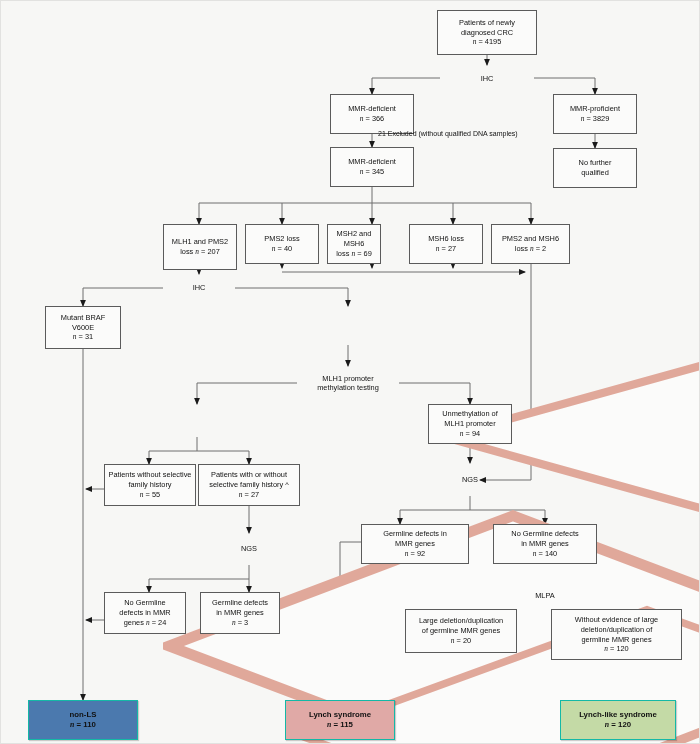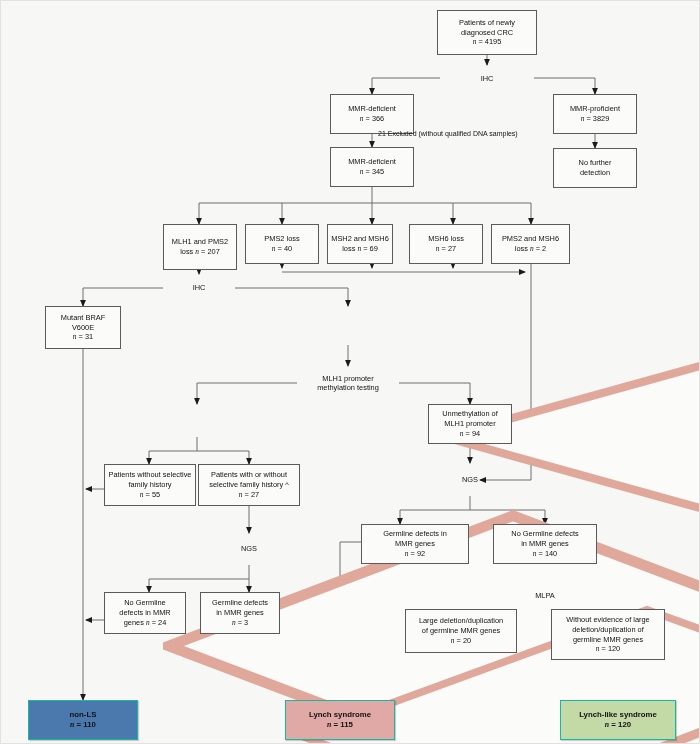--- a/index.html
+++ b/index.html
@@ -129,41 +129,41 @@
 <i class="it">n</i> = 366</span>
     </div>
 
   <div class="node" style="left:553px;top:94px;width:84px;height:31px;">
     <span class="t">MMR-proficient
 <i class="it">n</i> = 3829</span>
     </div>
 
   <div class="node" style="left:553px;top:148px;width:84px;height:30px;">
     <span class="t">No further
-detection</span>
+qualified</span>
     </div>
 
   <div class="edgelabel" style="left:378px;top:130px;">21 Excluded (without qualified DNA samples)</div>
 
   <div class="node" style="left:330px;top:147px;width:84px;height:31px;">
     <span class="t">MMR-deficient
 <i class="it">n</i> = 345</span>
     </div>
 
   <div class="node" style="left:163px;top:224px;width:74px;height:46px;">
     <span class="t">MLH1 and PMS2
 loss <i class="it">n</i> = 207</span>
     </div>
 
   <div class="node" style="left:245px;top:224px;width:74px;height:33px;">
     <span class="t">PMS2 loss
 <i class="it">n</i> = 40</span>
     </div>
 
-  <div class="node" style="left:327px;top:224px;width:66px;height:33px;">
+  <div class="node" style="left:327px;top:224px;width:54px;height:33px;">
     <span class="t">MSH2 and MSH6
 loss <i class="it">n</i> = 69</span>
     </div>
 
   <div class="node" style="left:409px;top:224px;width:74px;height:33px;">
     <span class="t">MSH6 loss
 <i class="it">n</i> = 27</span>
     </div>
 
   <div class="node" style="left:491px;top:224px;width:79px;height:33px;">
@@ -256,21 +256,21 @@
       </svg>
     <span class="dlabel">MLPA</span>
     </div>
 
   <div class="node" style="left:405px;top:609px;width:112px;height:44px;">
     <span class="t">Large deletion/duplication
 of germline MMR genes
 <i class="it">n</i> = 20</span>
     </div>
 
-  <div class="node" style="left:551px;top:609px;width:114px;height:51px;">
+  <div class="node" style="left:551px;top:609px;width:131px;height:51px;">
     <span class="t">Without evidence of large
 deletion/duplication of
 germline MMR genes
 <i class="it">n</i> = 120</span>
     </div>
 
   <div class="node res" style="left:28px;top:700px;width:110px;height:33px;background:#4b79ae;">
     <span class="t">non-LS
 <i class="it">n</i> = 110</span>
     </div>

